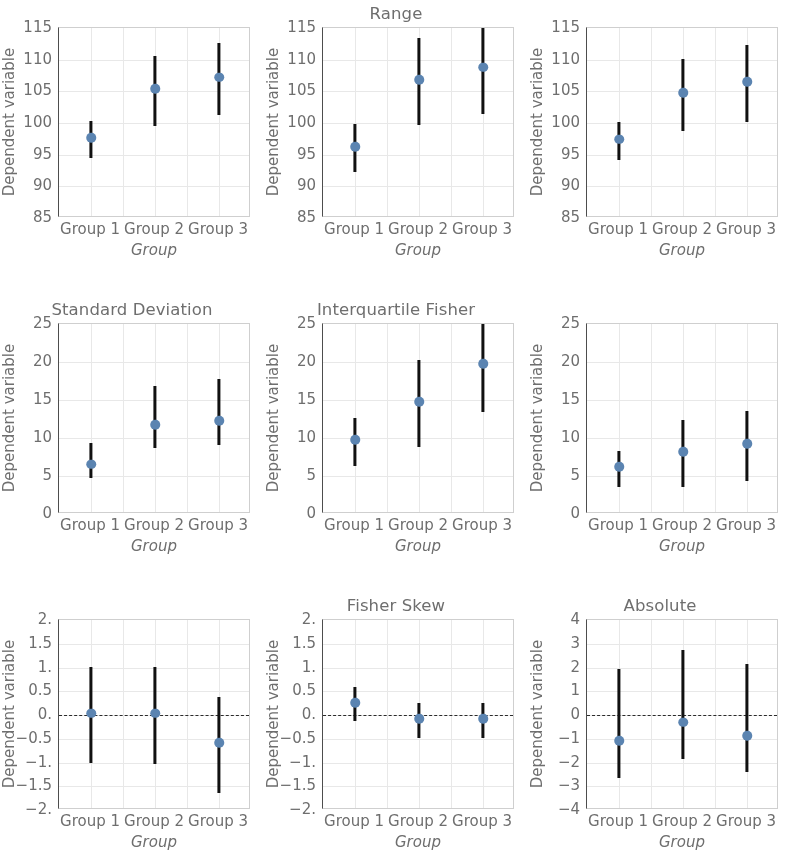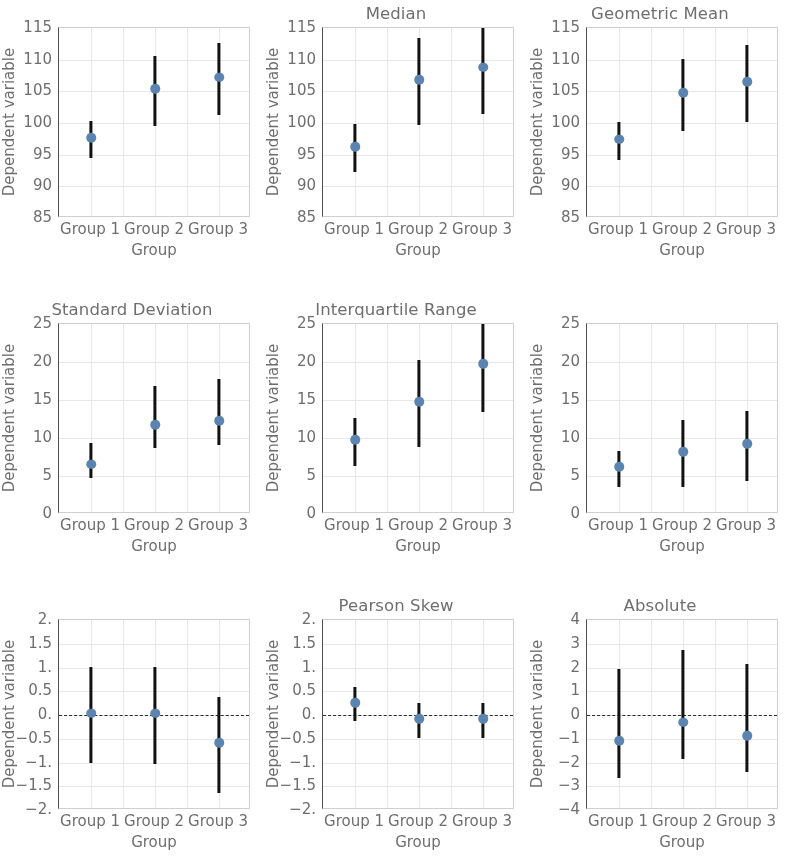--- a/index.html
+++ b/index.html
@@ -118,20 +118,21 @@
     transform: translateX(-50%);
   }
   .xaxis-label {
     position: absolute;
     left: 58px;
     top: 241px;
     width: 192px;
     text-align: center;
     font-size: 15px;
     color: #6e6e6e;
+    font-style: italic;
   }
   .yaxis-label {
     position: absolute;
     left: 0;
     top: 27px;
     width: 190px;
     height: 22px;
     font-size: 15px;
     color: #6e6e6e;
     text-align: center;
@@ -176,21 +177,21 @@
         <div class="ytick-lbl" style="top: 0px;">115</div>
       </div>
       <div class="xtick-wrap">
         <div class="xtick-lbl" style="left: 32px;">Group 1</div>
         <div class="xtick-lbl" style="left: 96px;">Group 2</div>
         <div class="xtick-lbl" style="left: 160px;">Group 3</div>
       </div>
       <div class="xaxis-label">Group</div>
     </div>
     <div class="panel" style="left: 264px; top: 0px;">
-      <div class="panel-title">Median</div>
+      <div class="panel-title">Range</div>
       <div class="yaxis-label">Dependent variable</div>
       <div class="plot-frame">
         <div class="plot-inner">
           <div class="gridline-h" style="top: 158.333px;"></div>
           <div class="gridline-h" style="top: 126.667px;"></div>
           <div class="gridline-h" style="top: 95px;"></div>
           <div class="gridline-h" style="top: 63.3333px;"></div>
           <div class="gridline-h" style="top: 31.6667px;"></div>
           <div class="gridline-v" style="left: 32px;"></div>
           <div class="gridline-v" style="left: 96px;"></div>
@@ -215,21 +216,20 @@
         <div class="ytick-lbl" style="top: 0px;">115</div>
       </div>
       <div class="xtick-wrap">
         <div class="xtick-lbl" style="left: 32px;">Group 1</div>
         <div class="xtick-lbl" style="left: 96px;">Group 2</div>
         <div class="xtick-lbl" style="left: 160px;">Group 3</div>
       </div>
       <div class="xaxis-label">Group</div>
     </div>
     <div class="panel" style="left: 528px; top: 0px;">
-      <div class="panel-title">Geometric Mean</div>
       <div class="yaxis-label">Dependent variable</div>
       <div class="plot-frame">
         <div class="plot-inner">
           <div class="gridline-h" style="top: 158.333px;"></div>
           <div class="gridline-h" style="top: 126.667px;"></div>
           <div class="gridline-h" style="top: 95px;"></div>
           <div class="gridline-h" style="top: 63.3333px;"></div>
           <div class="gridline-h" style="top: 31.6667px;"></div>
           <div class="gridline-v" style="left: 32px;"></div>
           <div class="gridline-v" style="left: 96px;"></div>
@@ -291,21 +291,21 @@
         <div class="ytick-lbl" style="top: 0px;">25</div>
       </div>
       <div class="xtick-wrap">
         <div class="xtick-lbl" style="left: 32px;">Group 1</div>
         <div class="xtick-lbl" style="left: 96px;">Group 2</div>
         <div class="xtick-lbl" style="left: 160px;">Group 3</div>
       </div>
       <div class="xaxis-label">Group</div>
     </div>
     <div class="panel" style="left: 264px; top: 296px;">
-      <div class="panel-title">Interquartile Range</div>
+      <div class="panel-title">Interquartile Fisher</div>
       <div class="yaxis-label">Dependent variable</div>
       <div class="plot-frame">
         <div class="plot-inner">
           <div class="gridline-h" style="top: 152px;"></div>
           <div class="gridline-h" style="top: 114px;"></div>
           <div class="gridline-h" style="top: 76px;"></div>
           <div class="gridline-h" style="top: 38px;"></div>
           <div class="gridline-v" style="left: 32px;"></div>
           <div class="gridline-v" style="left: 96px;"></div>
           <div class="gridline-v" style="left: 160px;"></div>
@@ -407,21 +407,21 @@
         <div class="ytick-lbl" style="top: 190px;">−2.</div>
       </div>
       <div class="xtick-wrap">
         <div class="xtick-lbl" style="left: 32px;">Group 1</div>
         <div class="xtick-lbl" style="left: 96px;">Group 2</div>
         <div class="xtick-lbl" style="left: 160px;">Group 3</div>
       </div>
       <div class="xaxis-label">Group</div>
     </div>
     <div class="panel" style="left: 264px; top: 592px;">
-      <div class="panel-title">Pearson Skew</div>
+      <div class="panel-title">Fisher Skew</div>
       <div class="yaxis-label">Dependent variable</div>
       <div class="plot-frame">
         <div class="plot-inner">
           <div class="gridline-h" style="top: 23.75px;"></div>
           <div class="gridline-h" style="top: 47.5px;"></div>
           <div class="gridline-h" style="top: 71.25px;"></div>
           <div class="gridline-h" style="top: 95px;"></div>
           <div class="gridline-h" style="top: 118.75px;"></div>
           <div class="gridline-h" style="top: 142.5px;"></div>
           <div class="gridline-h" style="top: 166.25px;"></div>

